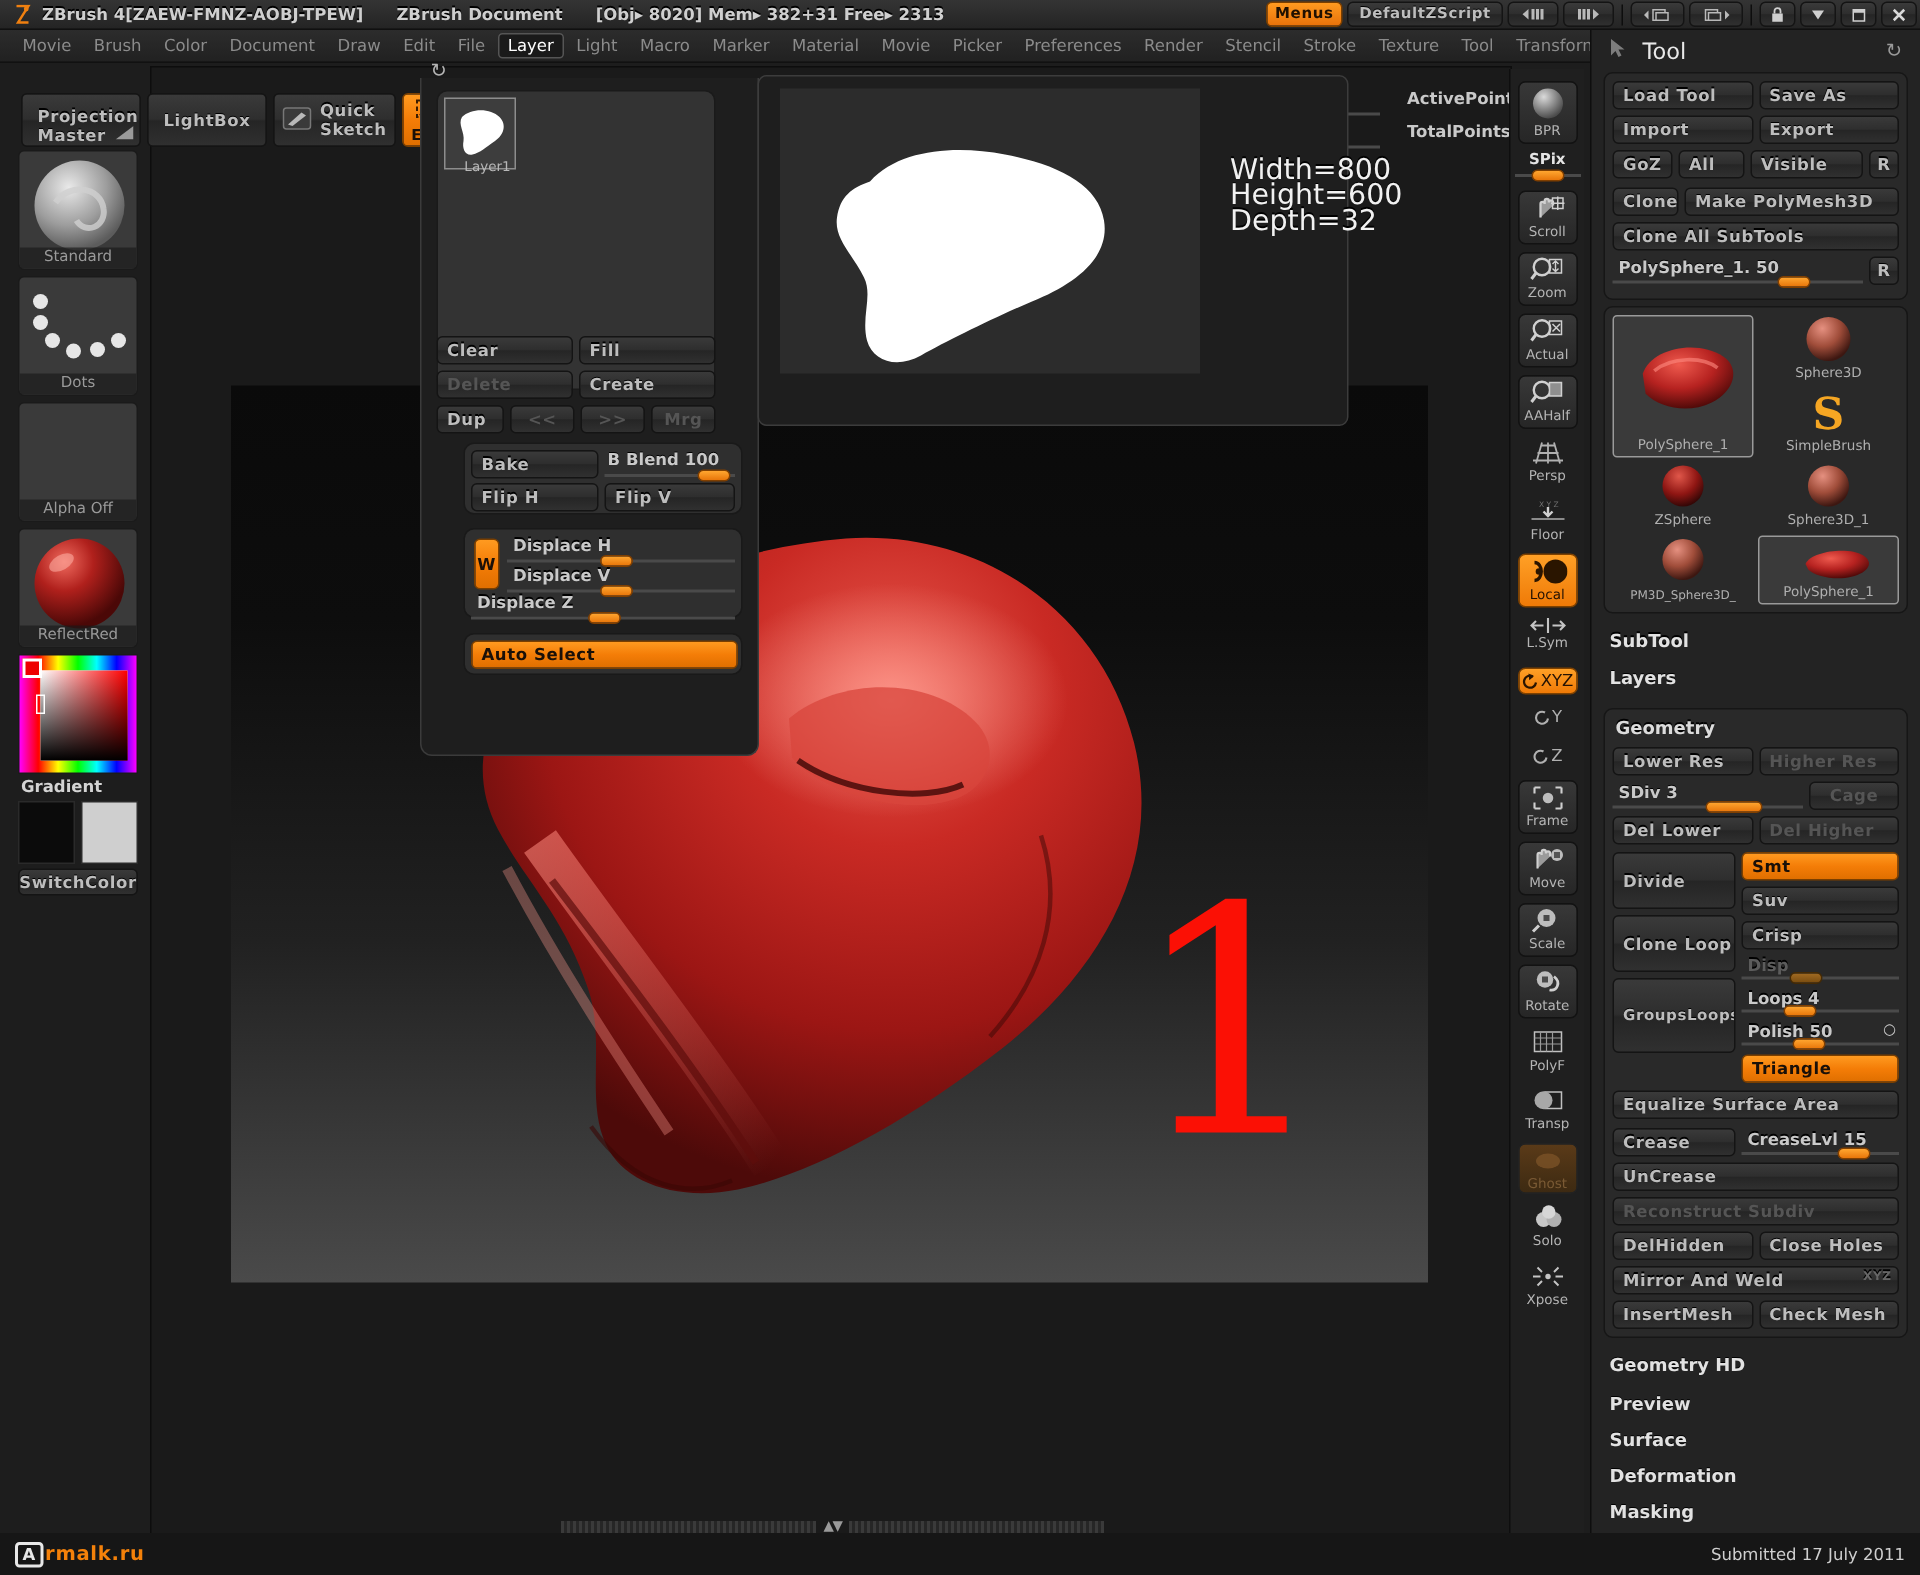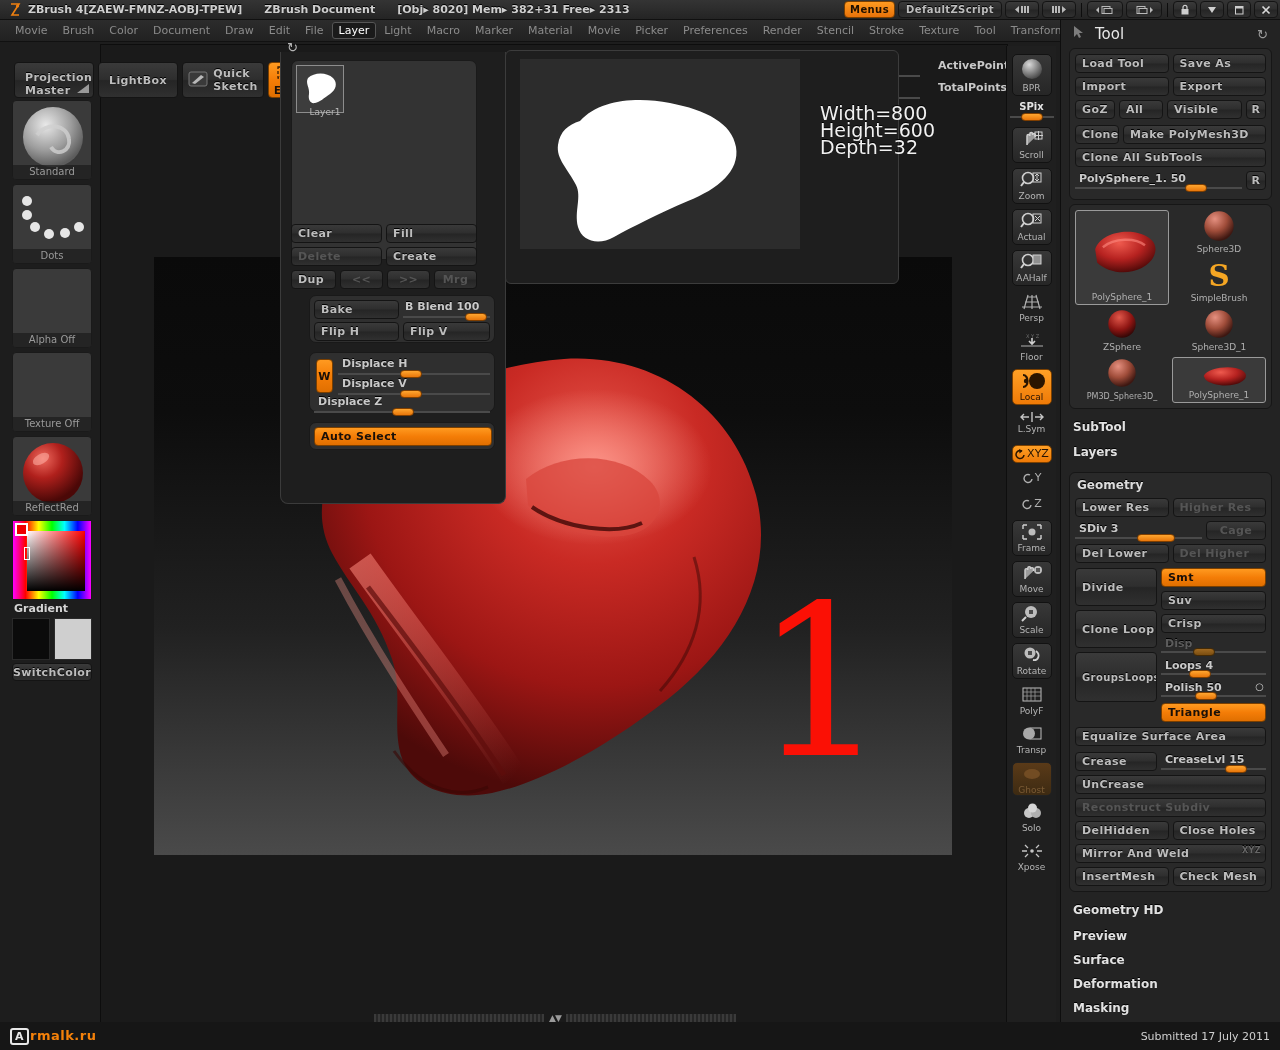--- a/index.html
+++ b/index.html
@@ -358,23 +358,20 @@
           <circle cx="36" cy="49" r="5" fill="#e6e6e6"></circle>
         <circle cx="52" cy="48" r="5" fill="#e6e6e6"></circle>
           <circle cx="66" cy="42" r="5" fill="#e6e6e6"></circle>
       </svg>
       <div class="swlabel">Dots</div>
     </div>
     <div class="swatch">
       <div class="swlabel">Alpha Off</div>
     </div>
     <div class="swatch">
-      <div class="swlabel">Texture Off</div>
-    </div>
-    <div class="swatch">
       <svg width="80" height="80" viewBox="0 0 80 80">
           <defs>
             <radialGradient id="ms" cx="33%" cy="26%" r="72%">
         <stop offset="0%" stop-color="#ef6a5e"></stop>
               <stop offset="45%" stop-color="#b0201c"></stop>
               <stop offset="100%" stop-color="#4b0807"></stop>
             </radialGradient>
           </defs>
         <circle cx="40" cy="36" r="30" fill="url(#ms)"></circle>
         <ellipse cx="28" cy="22" rx="9" ry="5" fill="#ffb3a8" opacity=".55" transform="rotate(-30 28 22)"></ellipse>

